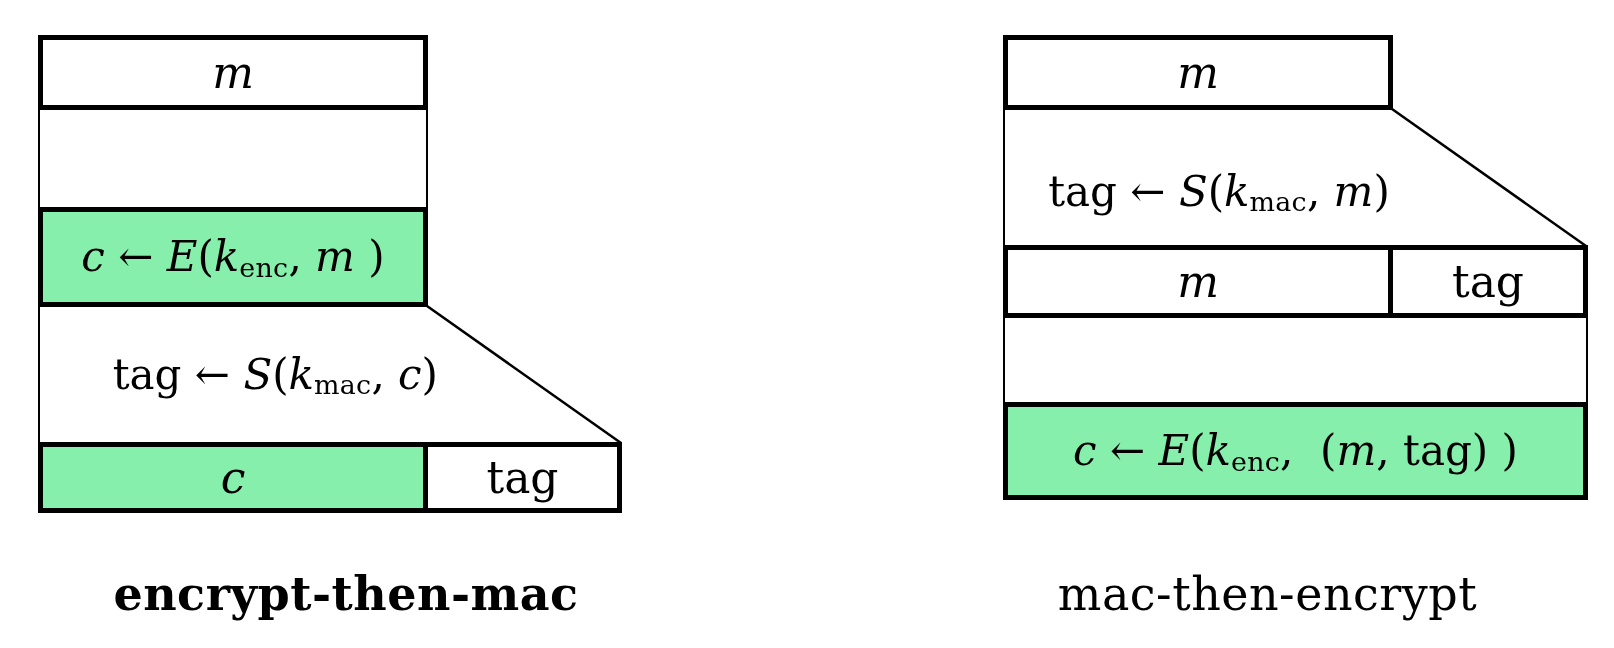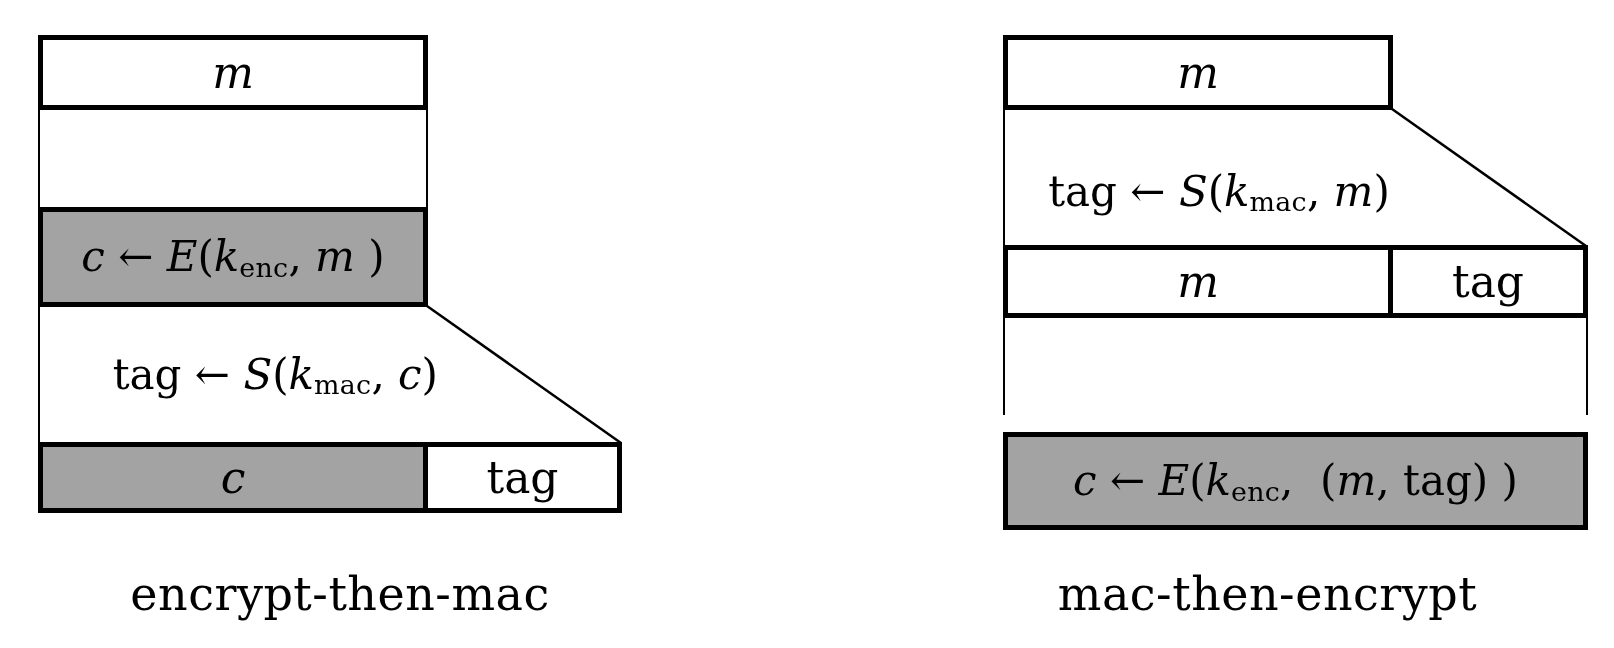--- a/index.html
+++ b/index.html
@@ -18,21 +18,21 @@
   }
   .bx {
     position: absolute;
     box-sizing: border-box;
     border: 5px solid #000000;
     background: #ffffff;
     display: flex;
     align-items: center;
     justify-content: center;
   }
-  .gray { background: #a3a3a3; }
+  .gray { background: #86efac; }
   .noleft { border-left: none; text-align: center; }
   .gap-lr {
     position: absolute;
     box-sizing: border-box;
     border-left: 2px solid #000000;
     border-right: 2px solid #000000;
     background: transparent;
   }
   .region {
     position: absolute;
@@ -105,21 +105,21 @@
     </div>
 
     <div class="bx gray" style="left:38px; top:442px; width:390px; height:71px;">
       <span class="celltxt it">c</span>
     </div>
 
     <div class="bx noleft" style="left:428px; top:442px; width:194px; height:71px;">
       <span class="celltxt">tag</span>
     </div>
 
-    <div class="caption" style="left:48px; top:562px; width:584px;">encrypt-then-mac</div>
+    <div class="caption" style="left:54px; top:562px; width:584px;font-weight:bold;">encrypt-then-mac</div>
   </div>
 
   <div>
 
     <div class="bx" style="left:1003px; top:35px; width:390px; height:75px;">
       <span class="celltxt it">m</span>
     </div>
 
     <div class="region" style="left:1003px; top:110px; width:430px; height:163px;">
       <span class="formula"><span>tag ← </span><span class="it">S</span><span>(</span><span class="it">k</span><span class="sb">mac</span><span>, </span><span class="it">m</span><span>)</span></span>
@@ -128,20 +128,20 @@
     <div class="bx" style="left:1003px; top:245px; width:390px; height:73px;">
       <span class="celltxt it">m</span>
     </div>
 
     <div class="bx noleft" style="left:1393px; top:245px; width:195px; height:73px;">
       <span class="celltxt">tag</span>
     </div>
 
     <div class="gap-lr" style="left:1003px; top:318px; width:585px; height:97px;"></div>
 
-    <div class="bx gray" style="left:1003px; top:432px; width:585px; height:98px;">
+    <div class="bx gray" style="left:1003px; top:402px; width:585px; height:98px;">
       <span class="formula"><span class="it">c</span><span> ← </span><span class="it">E</span><span>(</span><span class="it">k</span><span class="sb">enc</span><span>,  (</span><span class="it">m</span><span>, tag) )</span></span>
     </div>
 
     <div class="caption" style="left:975px; top:562px; width:585px;">mac-then-encrypt</div>
   </div>
 
 </div>
 
 </body></html>

